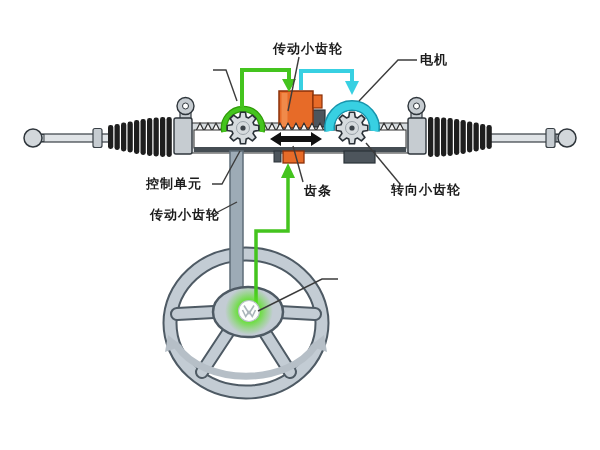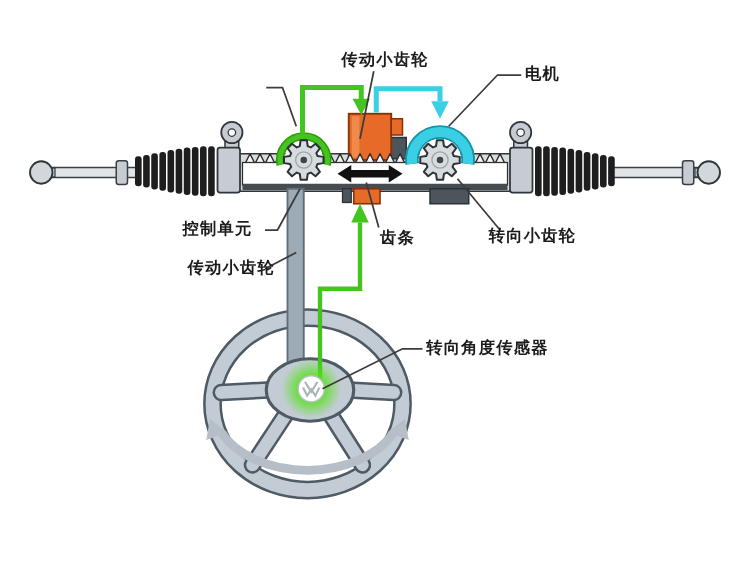--- a/index.html
+++ b/index.html
@@ -172,15 +172,14 @@
     <polyline points="338,279 322,279 258,311"></polyline>
   </g>
 </svg>
 
 <div class="lbl" style="left:273px;top:42px">传动小齿轮</div>
 <div class="lbl" style="left:420px;top:53px">电机</div>
 <div class="lbl" style="left:146px;top:177px">控制单元</div>
 <div class="lbl" style="left:304px;top:184px">齿条</div>
 <div class="lbl" style="left:391px;top:183px">转向小齿轮</div>
 <div class="lbl" style="left:150px;top:208px">传动小齿轮</div>
-<div class="lbl" style="left:341px;top:272px">转向角度传感器</div>
 
 </div>
 
 </body></html>

